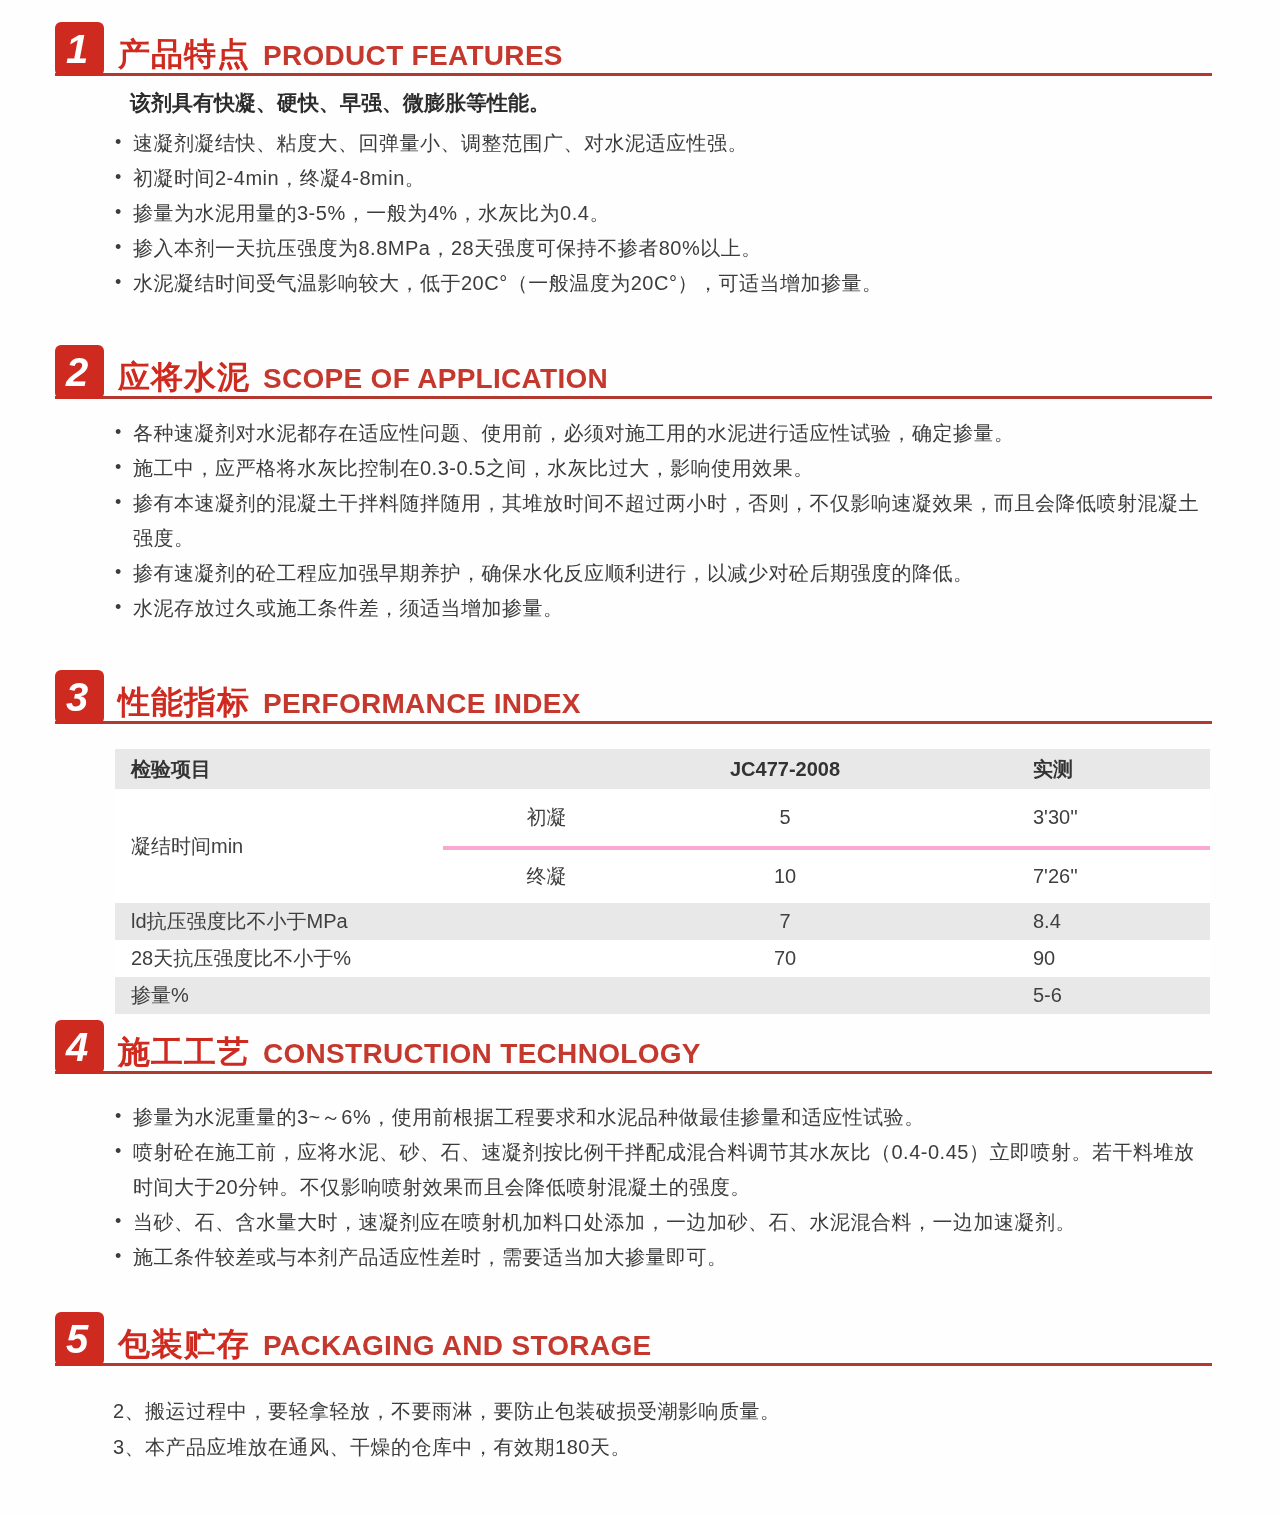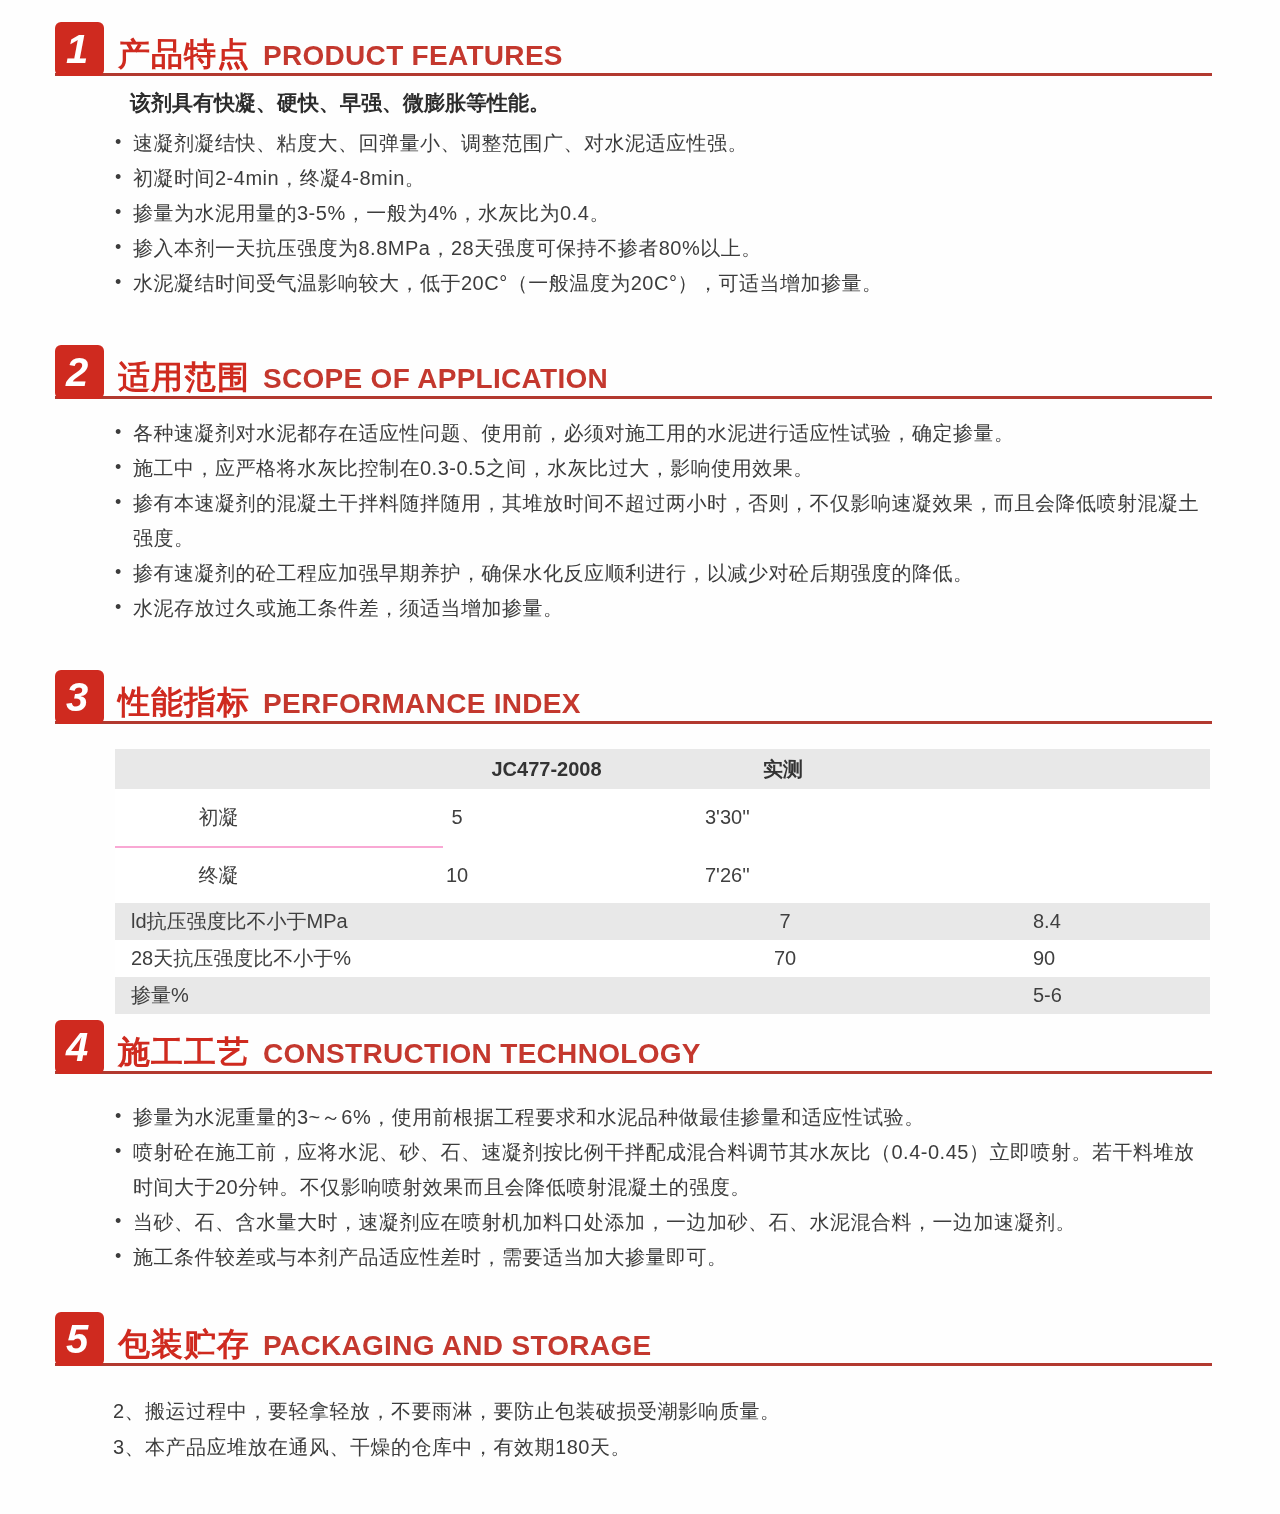--- a/index.html
+++ b/index.html
@@ -48,21 +48,21 @@
   .row-white { background: #ffffff; }
   .tbl-header { grid-template-columns: 328px 207px 270px 290px; height: 40px; font-weight: bold; color: #333333; }
   .cell-item { padding-left: 16px; text-align: left; }
   .cell-sub { text-align: center; }
   .cell-std { text-align: center; }
   .cell-meas { padding-left: 113px; text-align: left; }
 
   .setting-block { display: grid; grid-template-columns: 328px 767px; background: #ffffff; }
   .setting-item { display: flex; align-items: center; padding-left: 16px; }
   .sub-row { display: grid; grid-template-columns: 207px 270px 290px; height: 57px; align-items: center; }
-  .sub-row.final { border-top: 2px solid #f9a8d4; }
+  .sub-row.final { border-top: 4px solid #f9a8d4; }
 
   .simple-row { grid-template-columns: 535px 270px 290px; height: 37px; }
 
   
   .num-list { margin: 27px 0 0 58px; }
   .num-list div { font-size: 20px; line-height: 36px; color: #3c3c3c; letter-spacing: 0.5px; }
 </style>
 </head>
 <body>
 
@@ -83,21 +83,21 @@
       <li>掺量为水泥用量的3-5%，一般为4%，水灰比为0.4。</li>
       <li>掺入本剂一天抗压强度为8.8MPa，28天强度可保持不掺者80%以上。</li>
       <li>水泥凝结时间受气温影响较大，低于20C°（一般温度为20C°），可适当增加掺量。</li>
     </ul>
   </div>
 
   <div class="sec s2">
     <div class="sec-head">
       <div class="badge">2</div>
       <div class="head-text">
-        <span class="cn-title">适用范围</span>
+        <span class="cn-title">应将水泥</span>
         <span class="en-title">SCOPE OF APPLICATION</span>
       </div>
     </div>
     <ul class="bullets">
       <li>各种速凝剂对水泥都存在适应性问题、使用前，必须对施工用的水泥进行适应性试验，确定掺量。</li>
       <li>施工中，应严格将水灰比控制在0.3-0.5之间，水灰比过大，影响使用效果。</li>
       <li>掺有本速凝剂的混凝土干拌料随拌随用，其堆放时间不超过两小时，否则，不仅影响速凝效果，而且会降低喷射混凝土强度。</li>
       <li>掺有速凝剂的砼工程应加强早期养护，确保水化反应顺利进行，以减少对砼后期强度的降低。</li>
       <li>水泥存放过久或施工条件差，须适当增加掺量。</li>
     </ul>
@@ -107,26 +107,28 @@
     <div class="sec-head">
       <div class="badge">3</div>
       <div class="head-text">
         <span class="cn-title">性能指标</span>
         <span class="en-title">PERFORMANCE INDEX</span>
       </div>
     </div>
 
     <div class="tbl">
       <div class="tbl-row tbl-header row-gray">
+        <div class="cell-item">检验项目</div>
         <div class="cell-sub"></div>
         <div class="cell-std">JC477-2008</div>
         <div class="cell-meas">实测</div>
       </div>
 
       <div class="setting-block">
+        <div class="setting-item">凝结时间min</div>
         <div>
           <div class="sub-row">
             <div class="cell-sub">初凝</div>
             <div class="cell-std">5</div>
             <div class="cell-meas">3'30''</div>
           </div>
           <div class="sub-row final">
             <div class="cell-sub">终凝</div>
             <div class="cell-std">10</div>
             <div class="cell-meas">7'26''</div>

